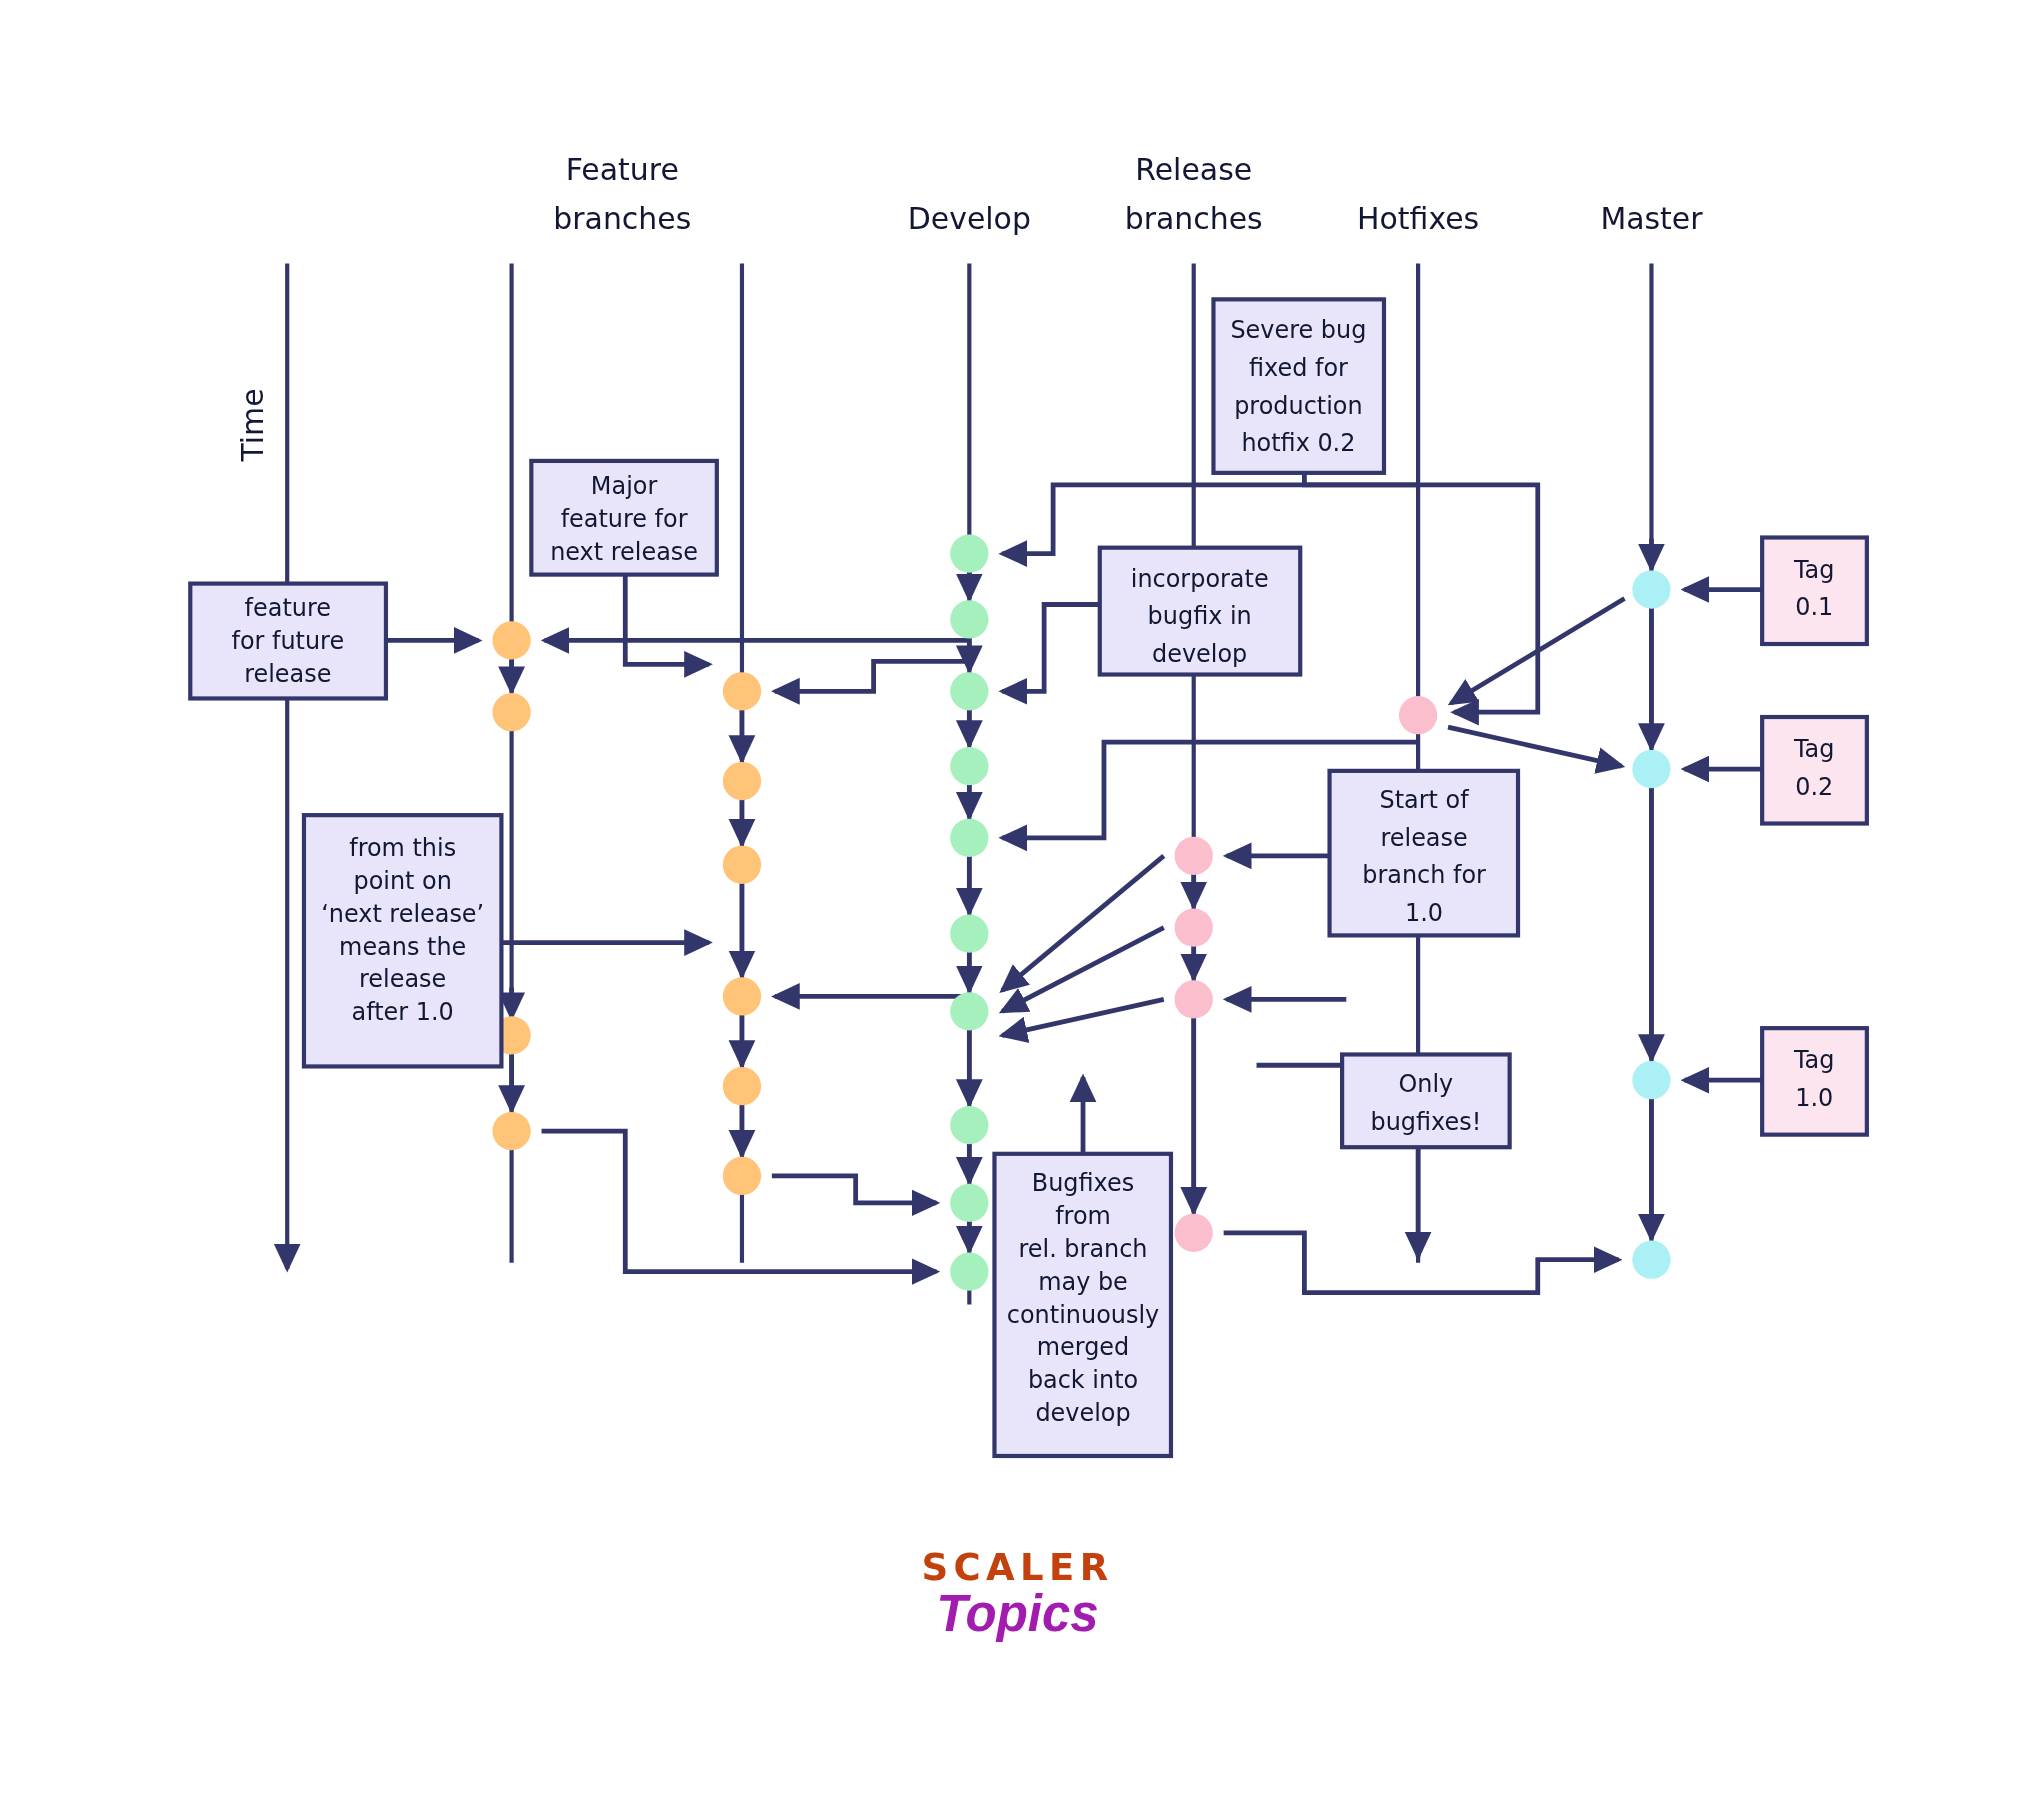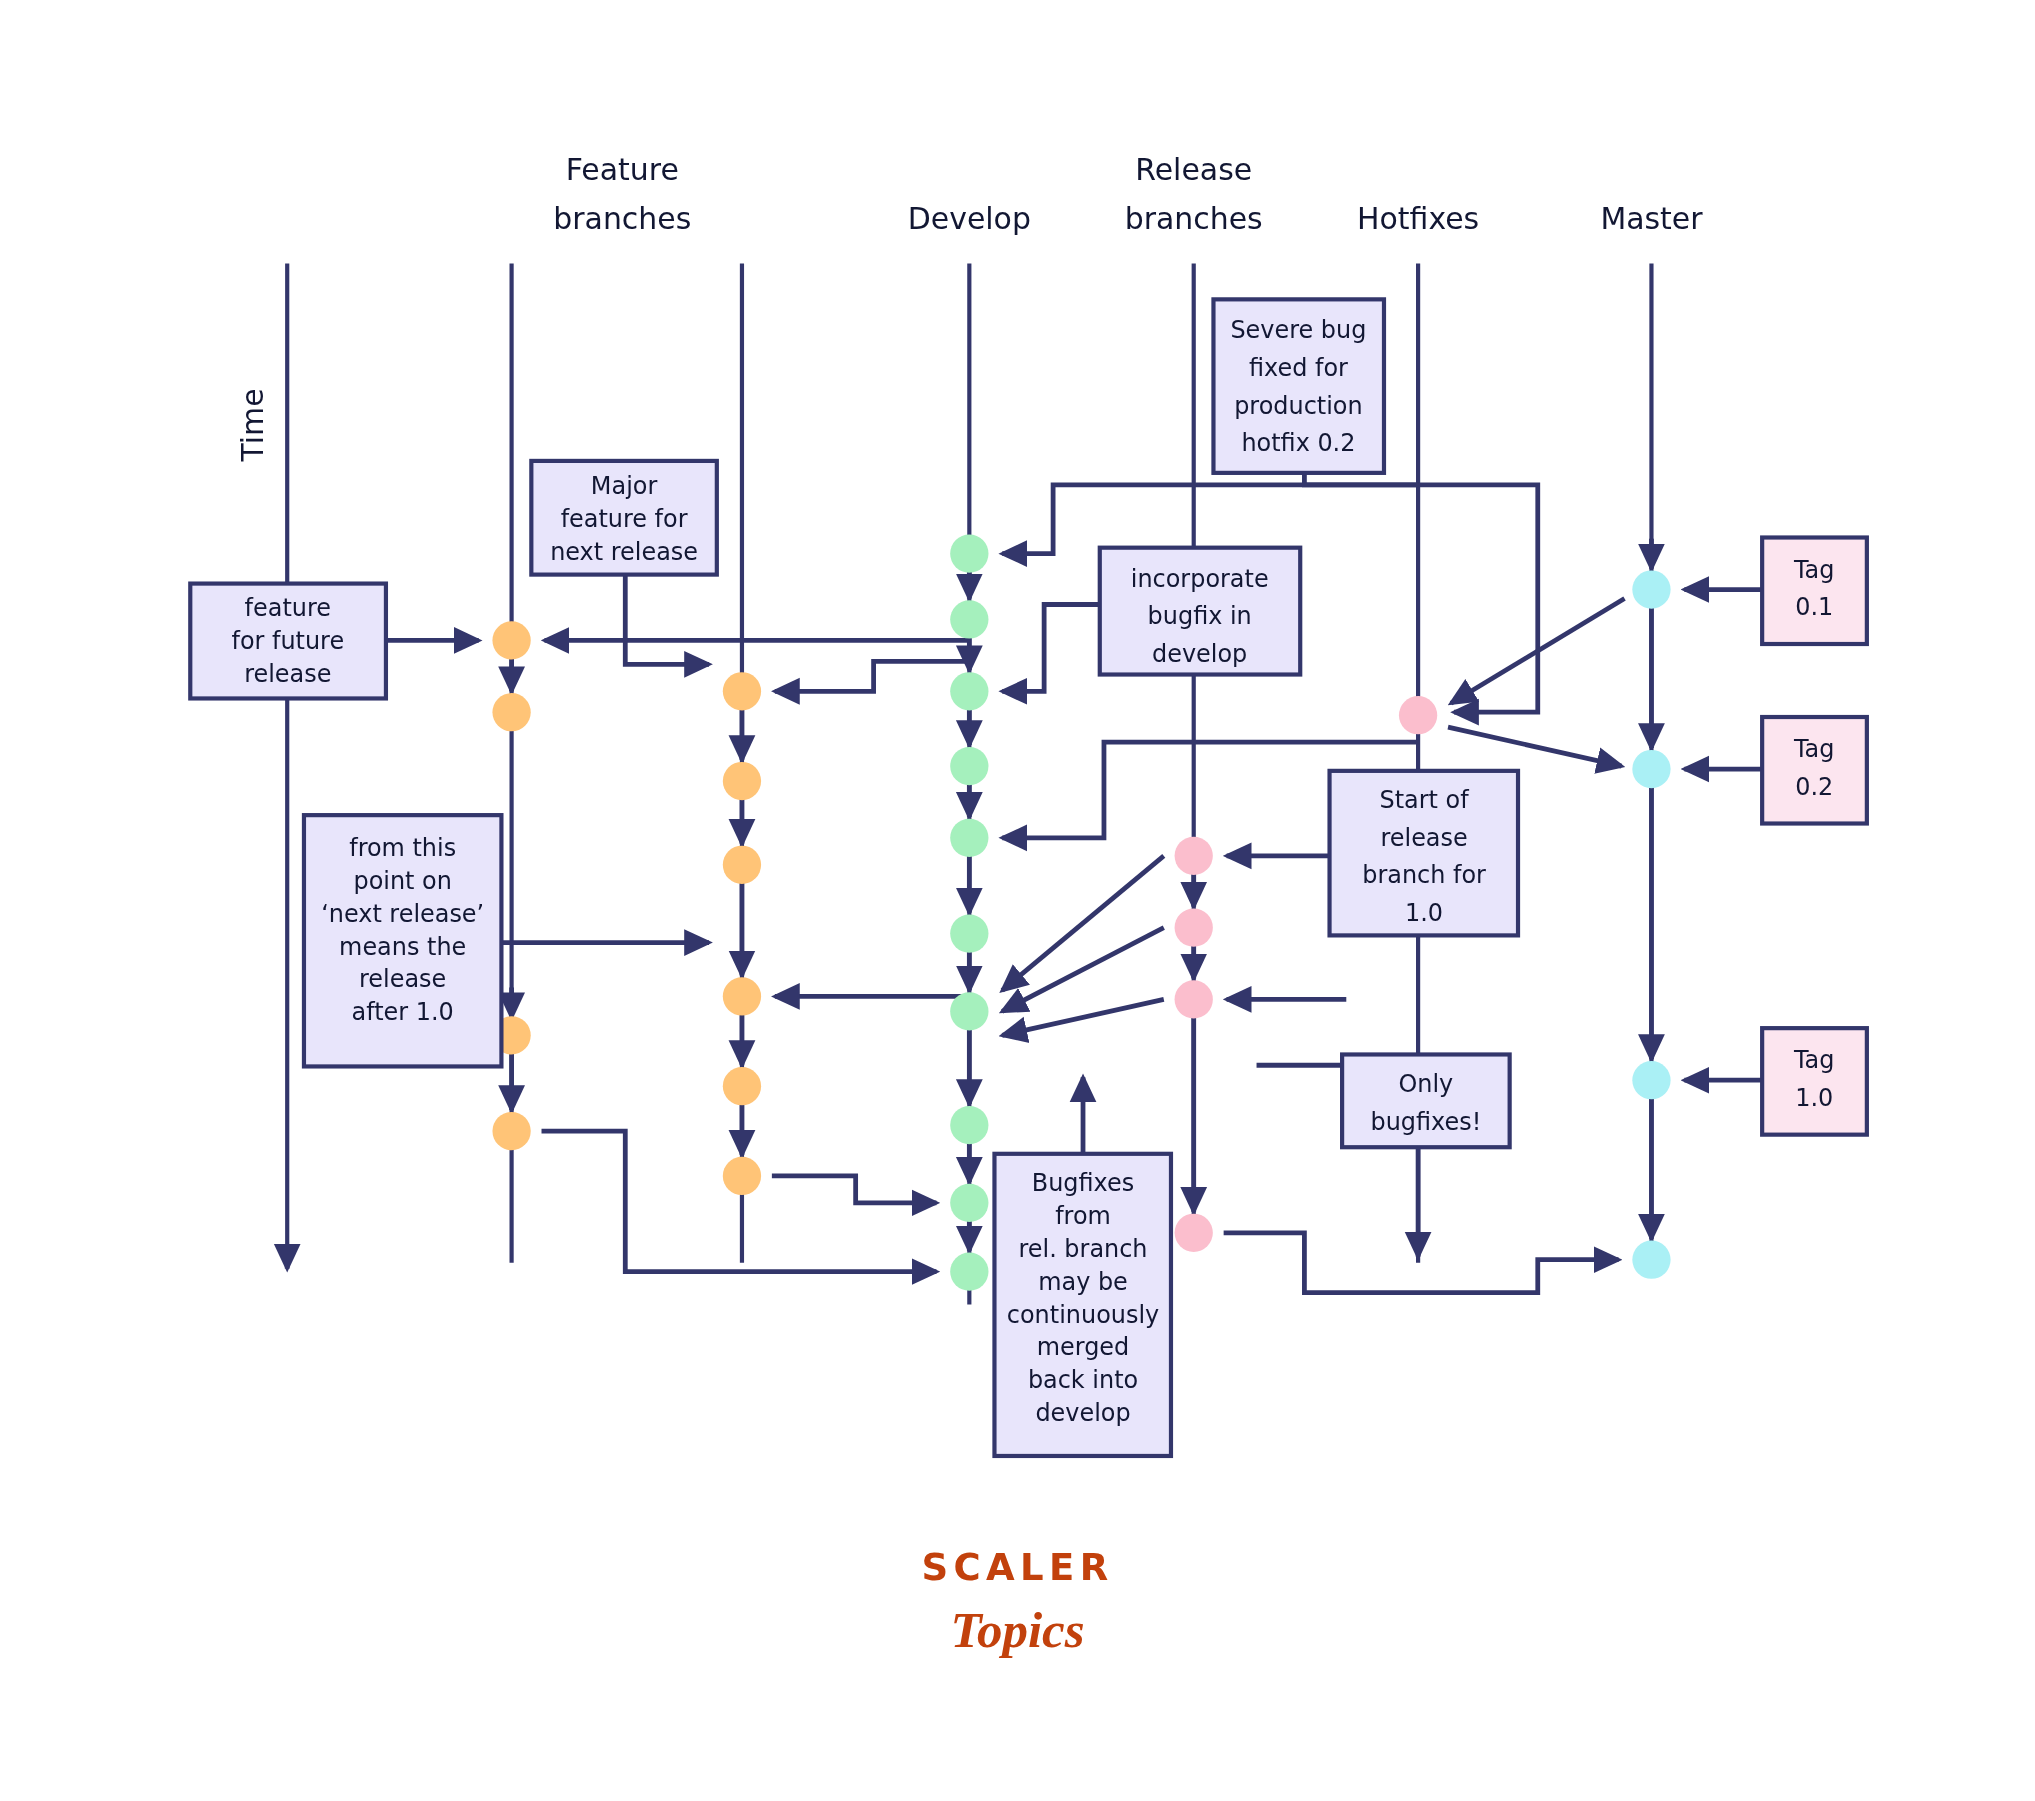--- a/index.html
+++ b/index.html
@@ -9,21 +9,21 @@
   .colhead{font-size:50px;fill:#121733;font-family:"DejaVu Sans",sans-serif;text-anchor:middle;}
   .boxtext{font-size:40px;fill:#121733;font-family:"DejaVu Sans",sans-serif;text-anchor:middle;}
   .timelabel{font-size:50px;fill:#121733;font-family:"DejaVu Sans",sans-serif;text-anchor:middle;}
   .lane{stroke:#33366b;stroke-width:7;fill:none;}
   .conn{stroke:#33366b;stroke-width:8;fill:none;}
   .nbox{fill:#e8e5fb;stroke:#33366b;stroke-width:7;}
   .tbox{fill:#fce5ef;stroke:#33366b;stroke-width:7;}
   .node{stroke:none;}
   .logo-wrap{position:absolute;left:0;width:2035px;text-align:center;}
   .logo-scaler{font-family:"DejaVu Sans",sans-serif;font-weight:bold;font-size:37px;letter-spacing:5.4px;color:#c2410c;line-height:1;}
-  .logo-topics{font-family:Liberation Serif, serif;font-style:italic;font-weight:bold;font-size:51px;color:#c2410c;line-height:1;margin-top:19px;}
+  .logo-topics{font-family:Liberation Sans, sans-serif;font-style:italic;font-weight:bold;font-size:51px;color:#a21caf;line-height:1;margin-top:2px;}
 </style>
 </head>
 <body>
 
 <div id="stage">
 
 <svg id="diagram" viewBox="0 0 3401 3011">
   <defs>
     <marker id="ah" markerWidth="6" markerHeight="6" refX="5.2" refY="3" orient="auto" markerUnits="strokeWidth">
       <path d="M0,0.2 L6,3 L0,5.8 z" fill="#33366b"></path>

